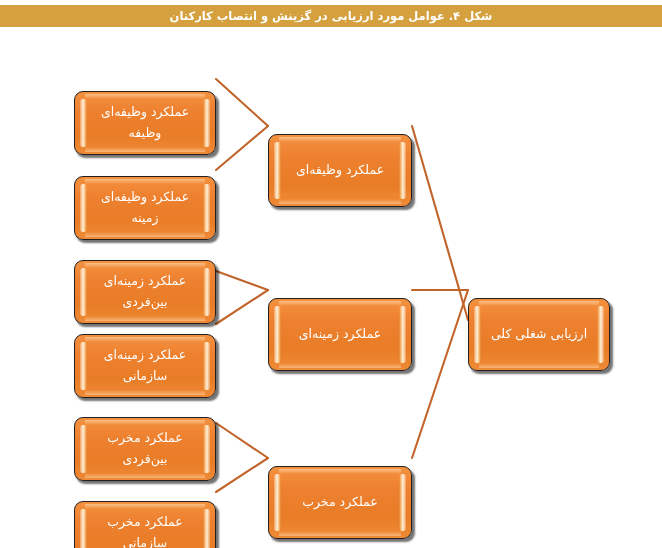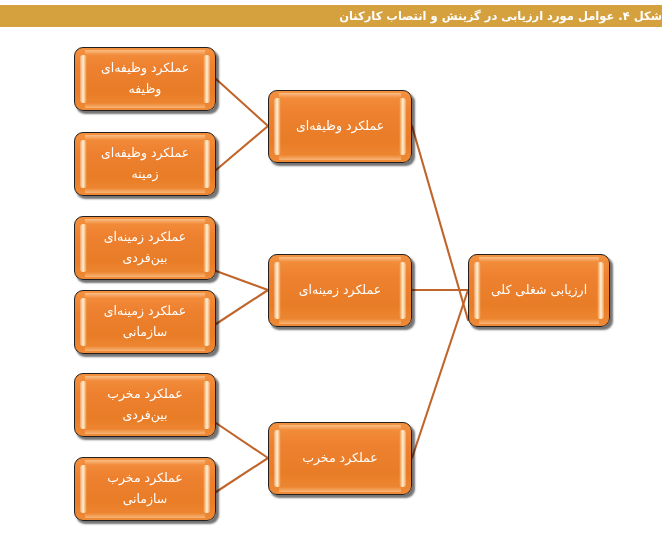--- a/index.html
+++ b/index.html
@@ -18,21 +18,21 @@
   
   #figure-caption-bar {
     position: absolute;
     left: 0;
     top: 5px;
     width: 662px;
     height: 22px;
     background: #d4a13e;
     display: flex;
     align-items: center;
-    justify-content: flex-end;
+    justify-content: center;
   }
   #figure-caption-text {
     color: #ffffff;
     font-size: 11.5px;
     font-weight: bold;
     direction: rtl;
     unicode-bidi: bidi-override;
     letter-spacing: 0px;
     white-space: nowrap;
     font-family: "DejaVu Sans", "Liberation Sans", sans-serif;
@@ -66,20 +66,21 @@
                 #ef8130 22%,
                 #eb7a28 55%,
                 #e8761f 80%,
                 #f0engine 100%);
     background: linear-gradient(180deg, #f3913f 0%, #ee8130 30%, #e97c26 70%, #ef8a36 100%);
     box-shadow: 2.5px 3px 2px rgba(0,0,0,0.55);
     display: flex;
     align-items: center;
     justify-content: center;
     overflow: hidden;
+    margin-top: 44px;
   }
   
   .node::before,
   .node::after {
     content: "";
     position: absolute;
     top: 7px;
     bottom: 7px;
     width: 7px;
     border-radius: 3px;

